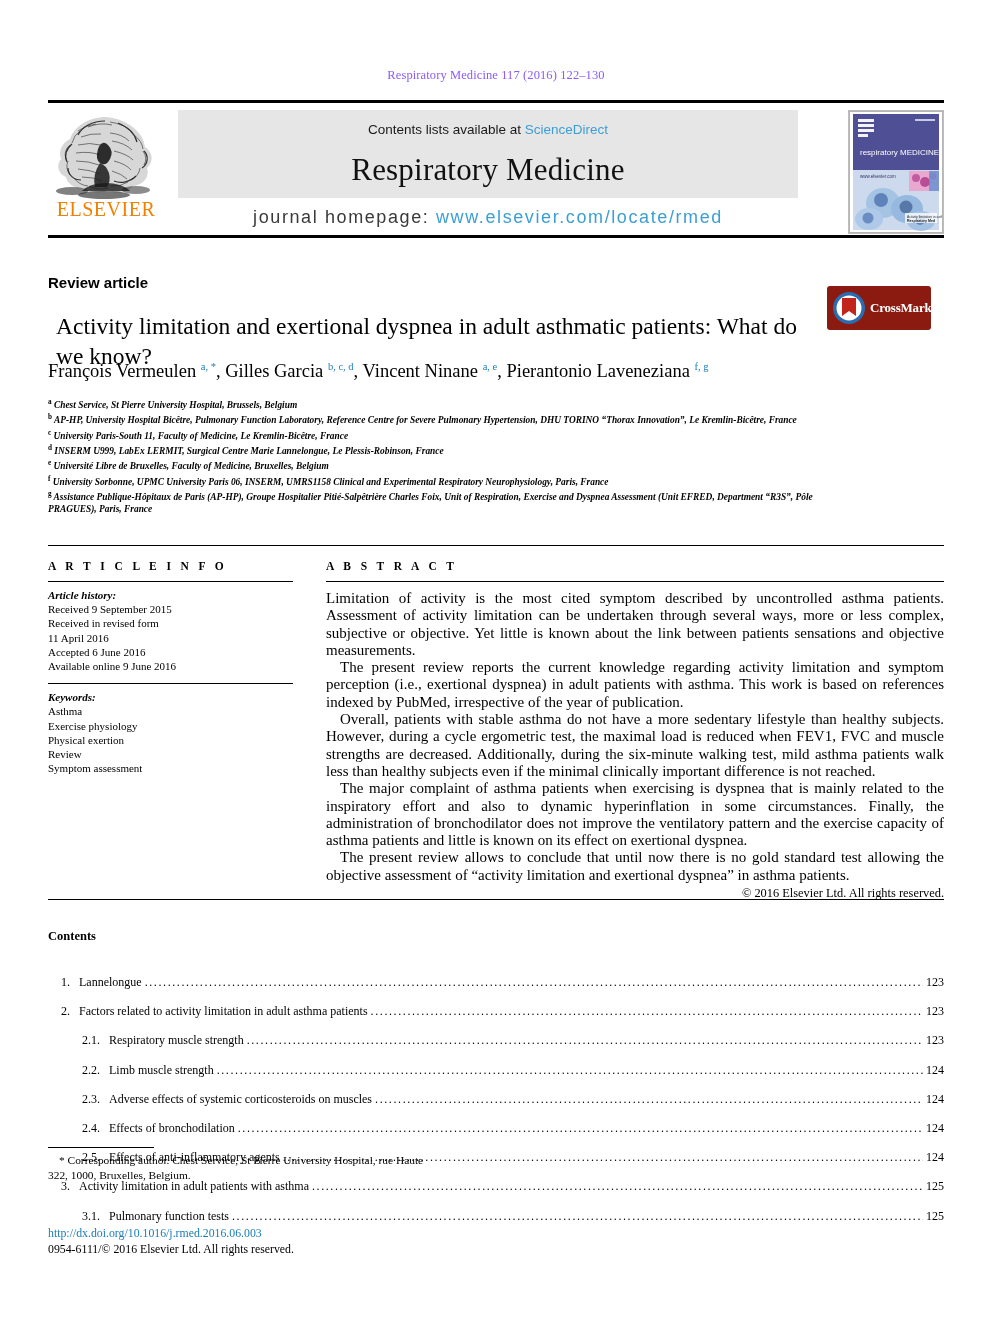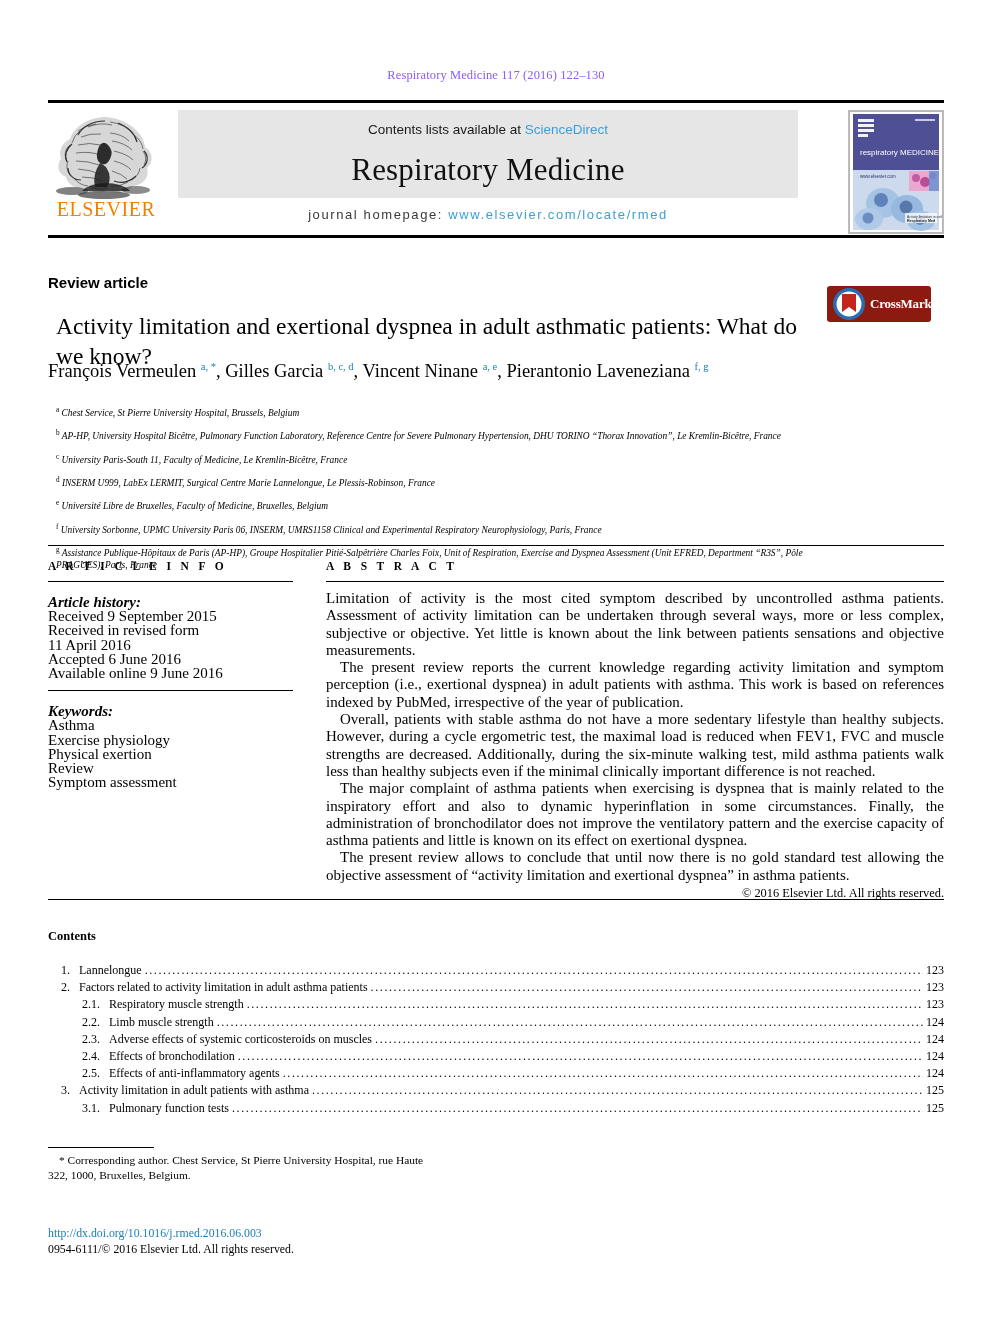--- a/index.html
+++ b/index.html
@@ -90,21 +90,21 @@
     font-size: 31px;
     color: #111111;
     letter-spacing: 0.2px;
   }
   .homepage-line {
     position: absolute;
     left: 0; top: 97px;
     width: 620px;
     text-align: center;
     font-family: "Liberation Sans", sans-serif;
-    font-size: 13px;
+    font-size: 18px;
     letter-spacing: 1.6px;
     color: #3a3a3a;
   }
   .homepage-line .url {
     color: #3c9fd4;
   }
   .cover-thumb {
     position: absolute;
     right: 0px; top: 7px;
     width: 96px;
@@ -130,21 +130,21 @@
     font-size: 23.5px;
     line-height: 30px;
     font-family: "Liberation Serif", serif;
     color: #000;
     margin-top: 28px;
   }
   .crossmark {
     position: absolute;
     left: 827px; top: 286px;
     width: 104px;
-    height: 36px;
+    height: 44px;
     background: #8b1a10;
     border-radius: 3px;
     display: flex;
     align-items: center;
     padding-left: 3px;
     box-sizing: border-box;
   }
   .crossmark-logo { width: 38px; height: 38px; flex: 0 0 38px; }
   .crossmark-text {
     font-family: "Liberation Serif", serif;
@@ -170,21 +170,21 @@
 
   .affiliations {
     position: absolute;
     left: 48px; top: 396px;
     width: 800px;
     font-size: 9.4px;
     line-height: 12.2px;
     font-style: italic;
     font-family: "Liberation Serif", serif;
   }
-  .affiliations div { margin: 8px; }
+  .affiliations div { margin: 0; font-weight: bold; }
   .affiliations sup {
     font-style: normal;
     font-size: 7.2px;
     vertical-align: super;
   }
 
   
   .rule-full {
     position: absolute;
     left: 48px;
@@ -208,25 +208,24 @@
     font-family: "Liberation Serif", serif;
     font-size: 11.5px;
     font-weight: bold;
     letter-spacing: 3.4px;
   }
   .thin-rule {
     border-top: 1.6px solid #000;
     margin-top: 9px;
   }
   .info-block {
-    font-size: 15px;
+    font-size: 11px;
     line-height: 14.2px;
     font-family: "Liberation Serif", serif;
     padding-top: 6px;
-    margin-top: 7px;
   }
   .info-block .hdr {
     font-style: italic;
     font-weight: bold;
   }
   .info-sep {
     border-top: 1.4px solid #000;
     margin-top: 10px;
     margin-bottom: 0;
   }
@@ -278,21 +277,21 @@
     padding-left: 9px;
   }
   .toc-dots {
     flex: 1 1 auto;
     overflow: hidden;
     white-space: nowrap;
     margin: 0 3px;
     letter-spacing: 1.6px;
     color: #000;
   }
-  .toc-page { flex: 0 0 auto; }
+  .toc-page { flex: 0 0 auto; margin-top: 12px; }
 
   
   .foot-rule {
     position: absolute;
     left: 48px; top: 1147px;
     width: 106px;
     border-top: 1px solid #000;
   }
   .footnotes {
     position: absolute;

